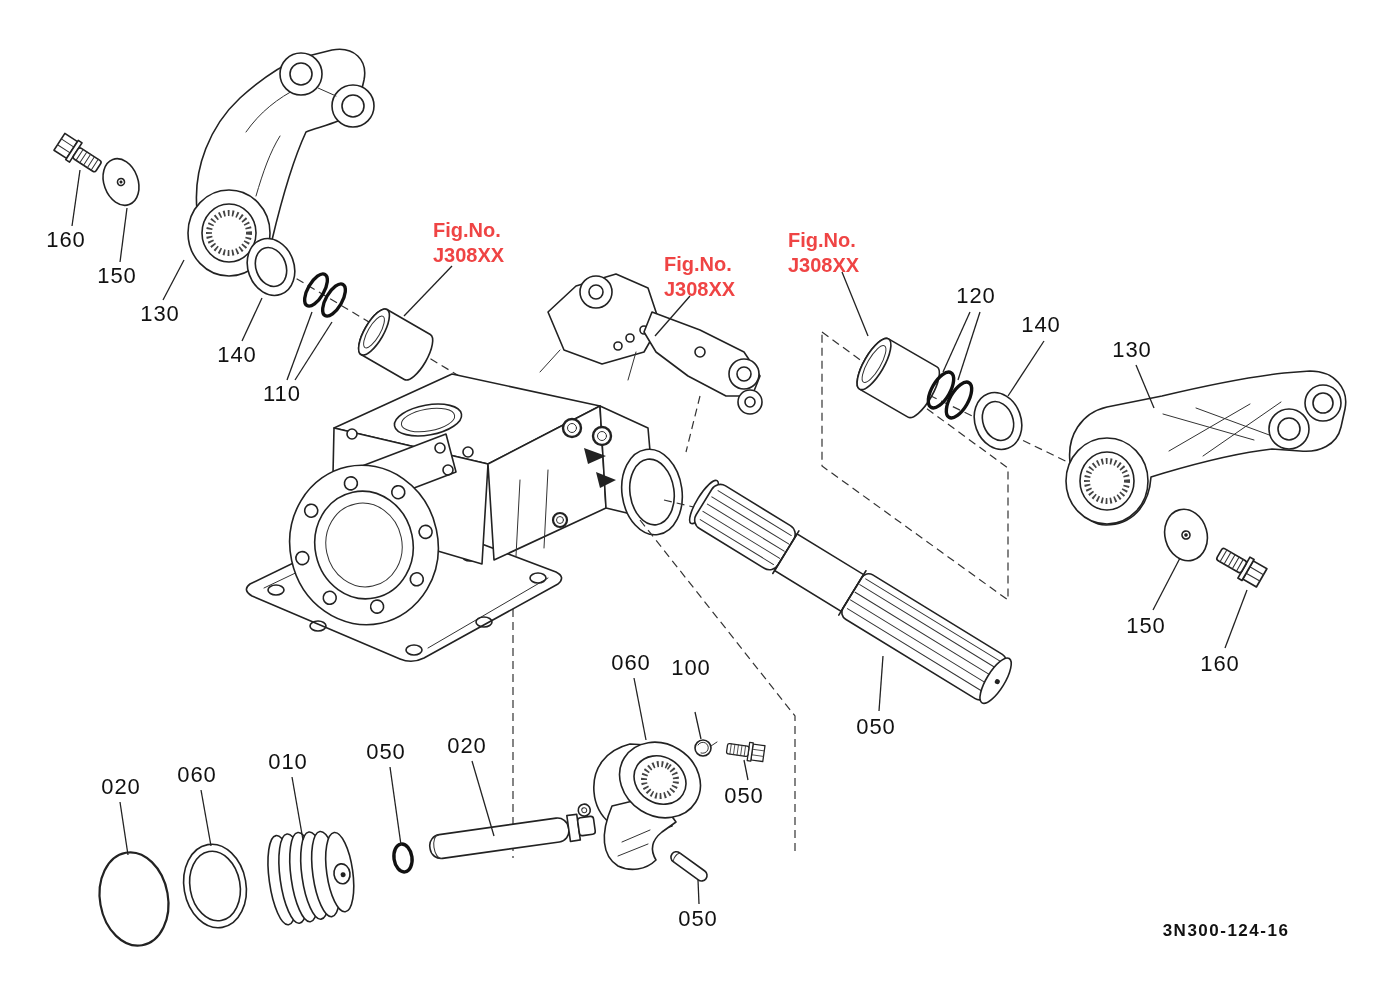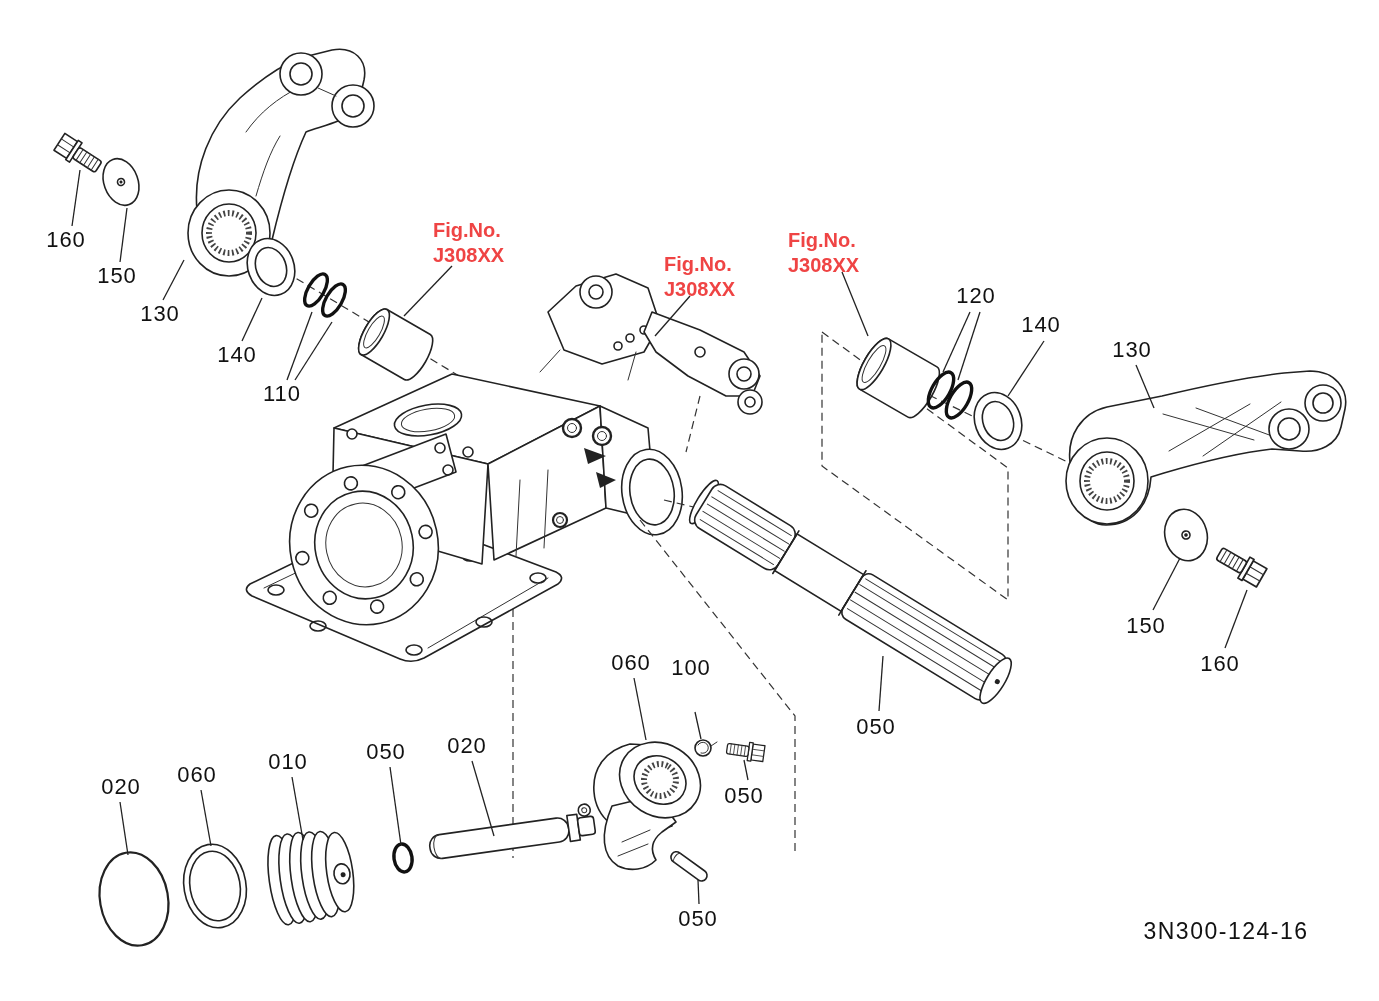--- a/index.html
+++ b/index.html
@@ -23,21 +23,21 @@
   
   .plabel {
     position:absolute; transform:translate(-50%,-50%);
     font-size:22px; font-weight:500; color:#111; letter-spacing:1px; white-space:nowrap;
   }
   .figref {
     position:absolute; font-size:20px; font-weight:700; color:#ef4444; line-height:1.25; white-space:nowrap;
   }
   .dwg {
     position:absolute; transform:translate(-50%,-50%);
-    font-size:23px; font-weight:400; color:#111; letter-spacing:1.5px; white-space:nowrap;
+    font-size:17px; font-weight:700; color:#111; letter-spacing:1.5px; white-space:nowrap;
   }
 </style>
 </head>
 <body>
 
 <div class="stage">
 
 <svg width="1379" height="1001" viewBox="0 0 1379 1001" xmlns="http://www.w3.org/2000/svg">
 
   <g>

